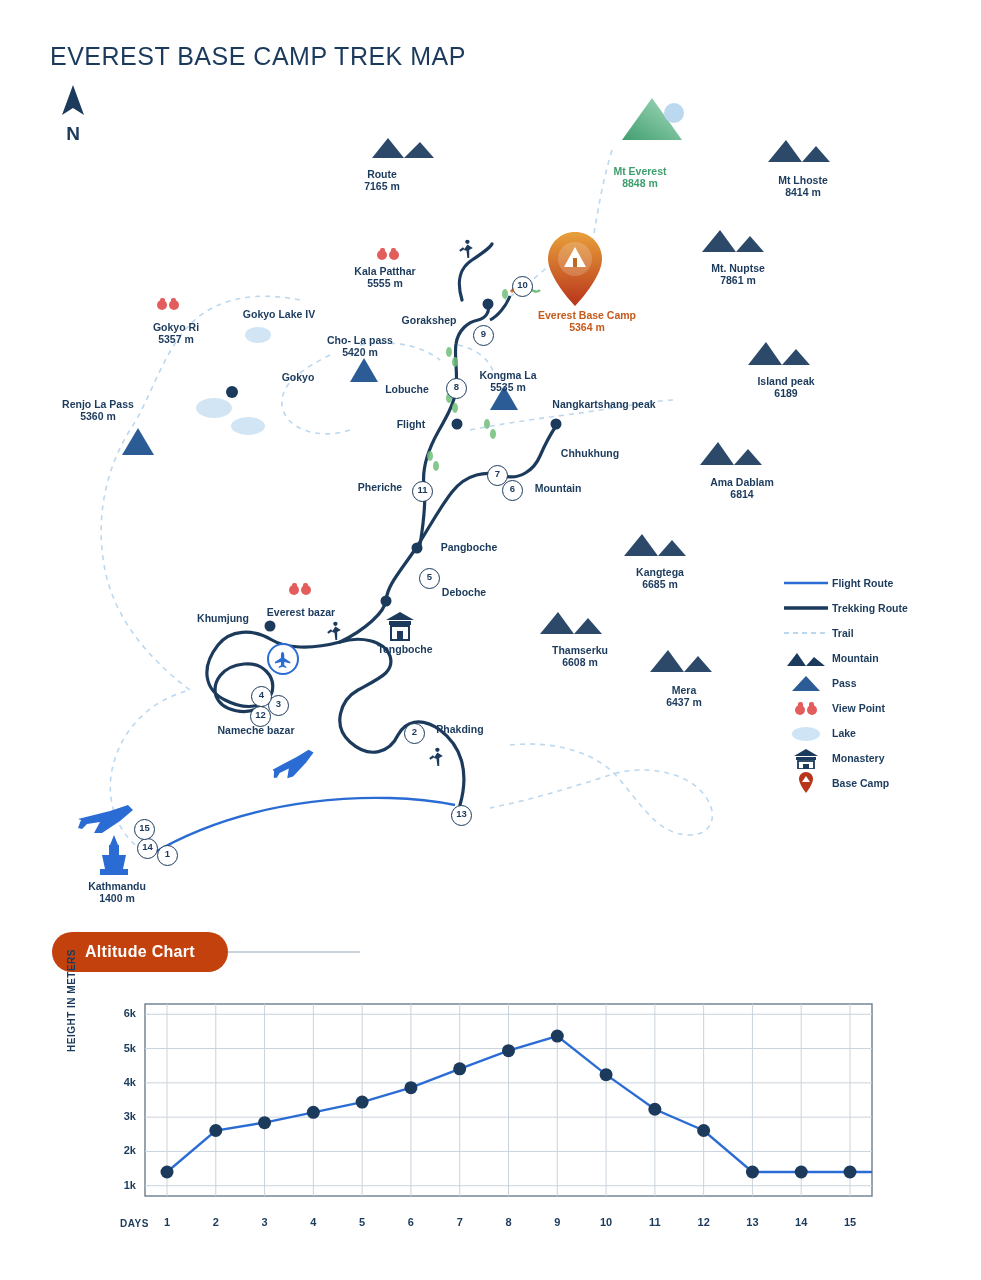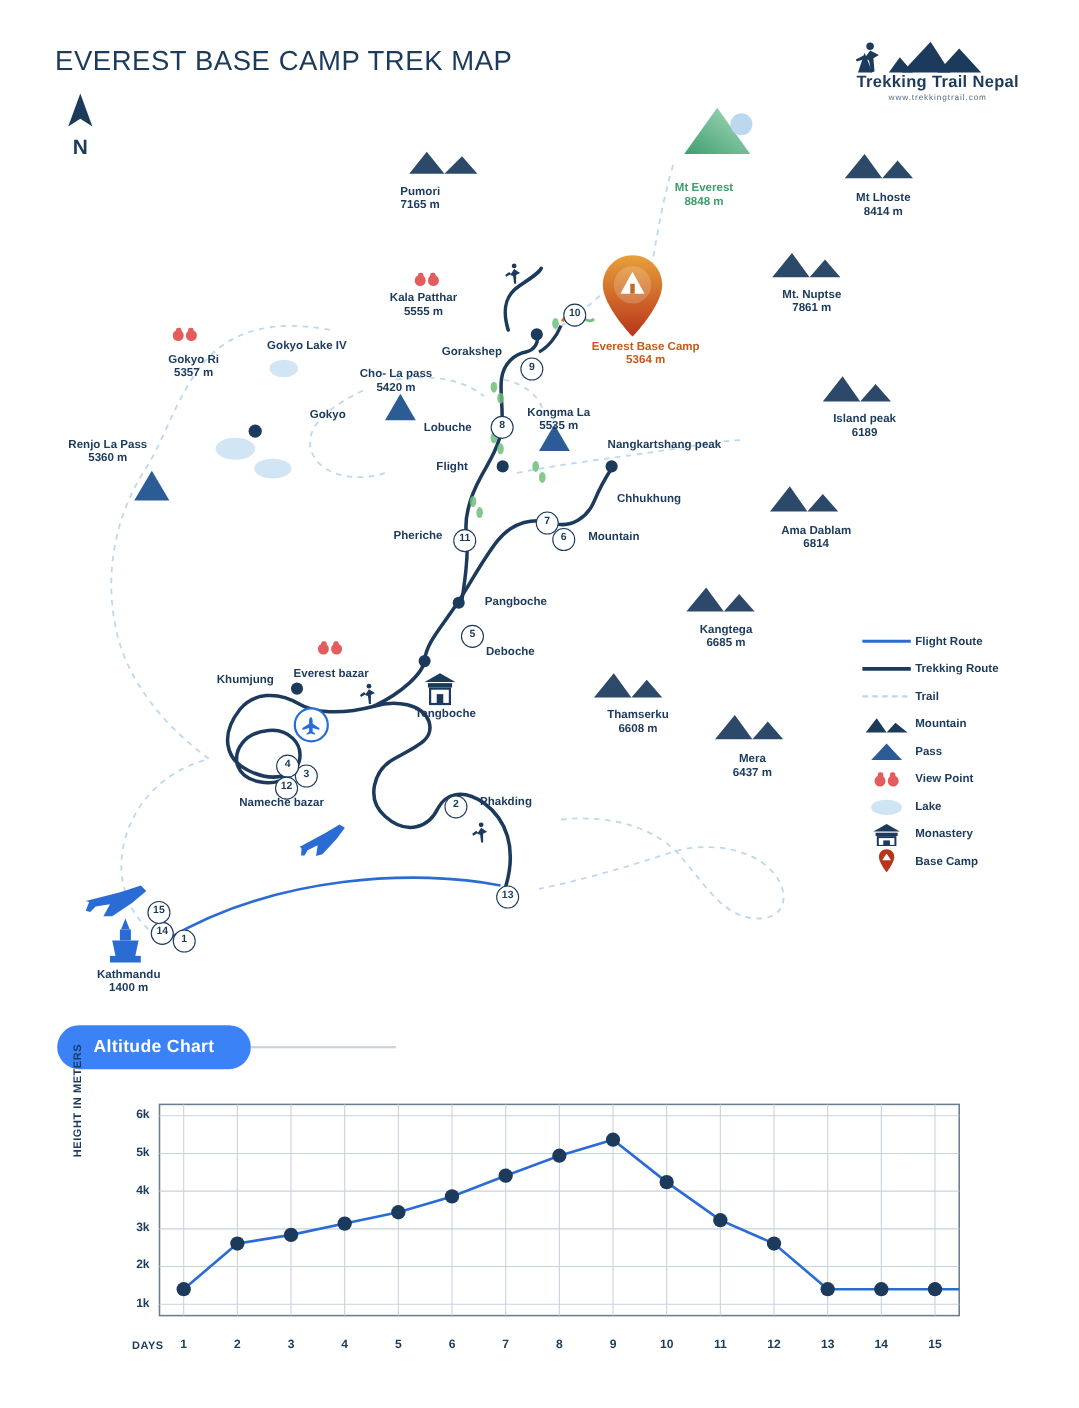--- a/index.html
+++ b/index.html
@@ -41,55 +41,40 @@
 
   
   #legend{left:780px;top:530px;width:190px;margin-top:40px;}
   .leg-row{display:flex;align-items:center;height:25px;}
   .leg-ico{width:52px;display:flex;align-items:center;justify-content:center;}
   .leg-txt{font-size:10.5px;font-weight:bold;color:#1b3a5c;}
 
   
   #altitude-banner{
     left:52px;top:932px;width:176px;height:40px;border-radius:20px;
-    background:#3b82f6;color:#fff;font-size:16px;font-weight:bold;
+    background:#c2410c;color:#fff;font-size:16px;font-weight:bold;
     display:flex;align-items:center;justify-content:center;letter-spacing:.3px;
   }
   #banner-line{left:228px;top:951px;width:132px;height:2px;background:#c9d3dc;}
   #chart-wrap{left:60px;top:990px;width:880px;height:250px;}
   .chart-ylabel{
     position:absolute;left:6px;top:62px;width:120px;transform:rotate(-90deg);
     transform-origin:left top;font-size:10px;font-weight:bold;letter-spacing:.5px;color:#1b3a5c;
   }
   .ytick{position:absolute;font-size:11px;font-weight:bold;color:#1b3a5c;text-align:right;width:28px;}
   .xtick{position:absolute;font-size:11px;font-weight:bold;color:#1b3a5c;text-align:center;width:20px;}
   #days-label{position:absolute;font-size:10px;font-weight:bold;letter-spacing:.5px;color:#1b3a5c;}
 </style>
 </head>
 <body>
 
 <div class="root">
 
   <div class="abs" id="page-title">EVEREST BASE CAMP TREK MAP</div>
 
-  <div class="abs" id="logo">
-    <div class="logo-mtn">
-      <svg width="185" height="36" viewBox="0 0 185 36">
-        <path d="M60 34 L86 6 L104 34 Z" fill="#1b3a5c"></path>
-        <path d="M92 34 L112 12 L132 34 Z" fill="#1b3a5c"></path>
-        <path d="M48 34 L58 20 L70 34 Z" fill="#1b3a5c"></path>
-        <path d="M20 34 L26 16 L33 34 Z" fill="#1b3a5c"></path>
-        <circle cx="31" cy="10" r="3.4" fill="#1b3a5c"></circle>
-        <path d="M31 14 l-5 7 l4 2 l2 11 l3 -1 l-1 -12 l5 -3 z" fill="#1b3a5c"></path>
-        <path d="M26 18 l-8 4 l1 2 l9 -3z" fill="#1b3a5c"></path>
-      </svg>
-    </div>
-    <div class="logo-name">Trekking Trail Nepal</div>
-    <div class="logo-url">www.trekkingtrail.com</div>
-  </div>
 
   <div class="abs" id="compass">
     <svg width="40" height="32" viewBox="0 0 40 32">
       <path d="M20 0 L31 30 L20 23 L9 30 Z" fill="#1b3a5c"></path>
     </svg>
     <div class="n">N</div>
   </div>
 
   <div class="abs" id="map">
     <svg class="mapsvg" viewBox="0 0 981 920">
@@ -278,21 +263,21 @@
       <g fill="#1b3a5c">
         <circle cx="457" cy="424" r="5.5"></circle>
         <circle cx="417" cy="548" r="5.5"></circle>
         <circle cx="386" cy="601" r="5.5"></circle>
         <circle cx="270" cy="626" r="5.5"></circle>
         <circle cx="488" cy="304" r="5.5"></circle>
       </g>
     </svg>
 
     <div class="label" style="left:342px;top:168px;width:80px">
-      <span>Pumori</span><br><span>7165 m</span>
+      <span>Route</span><br><span>7165 m</span>
     </div>
     <div class="label green" style="left:570px;top:165px;width:140px">
       <span>Mt Everest</span><br><span>8848 m</span>
     </div>
     <div class="label" style="left:748px;top:174px;width:110px">
       <span>Mt Lhoste</span><br><span>8414 m</span>
     </div>
     <div class="label" style="left:678px;top:262px;width:120px">
       <span>Mt. Nuptse</span><br><span>7861 m</span>
     </div>

